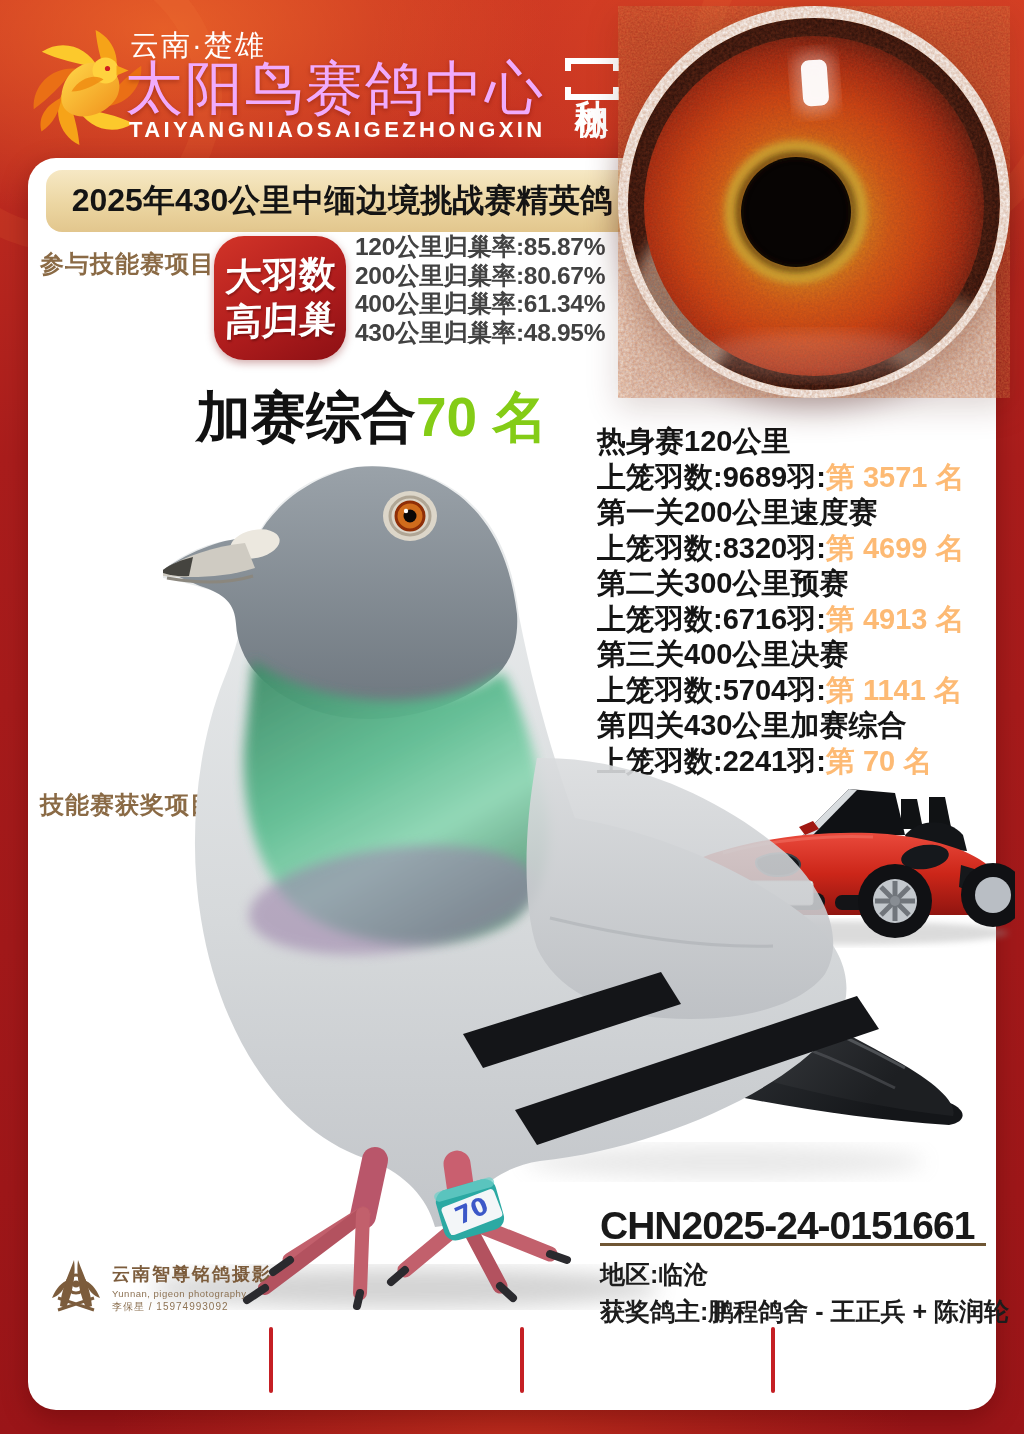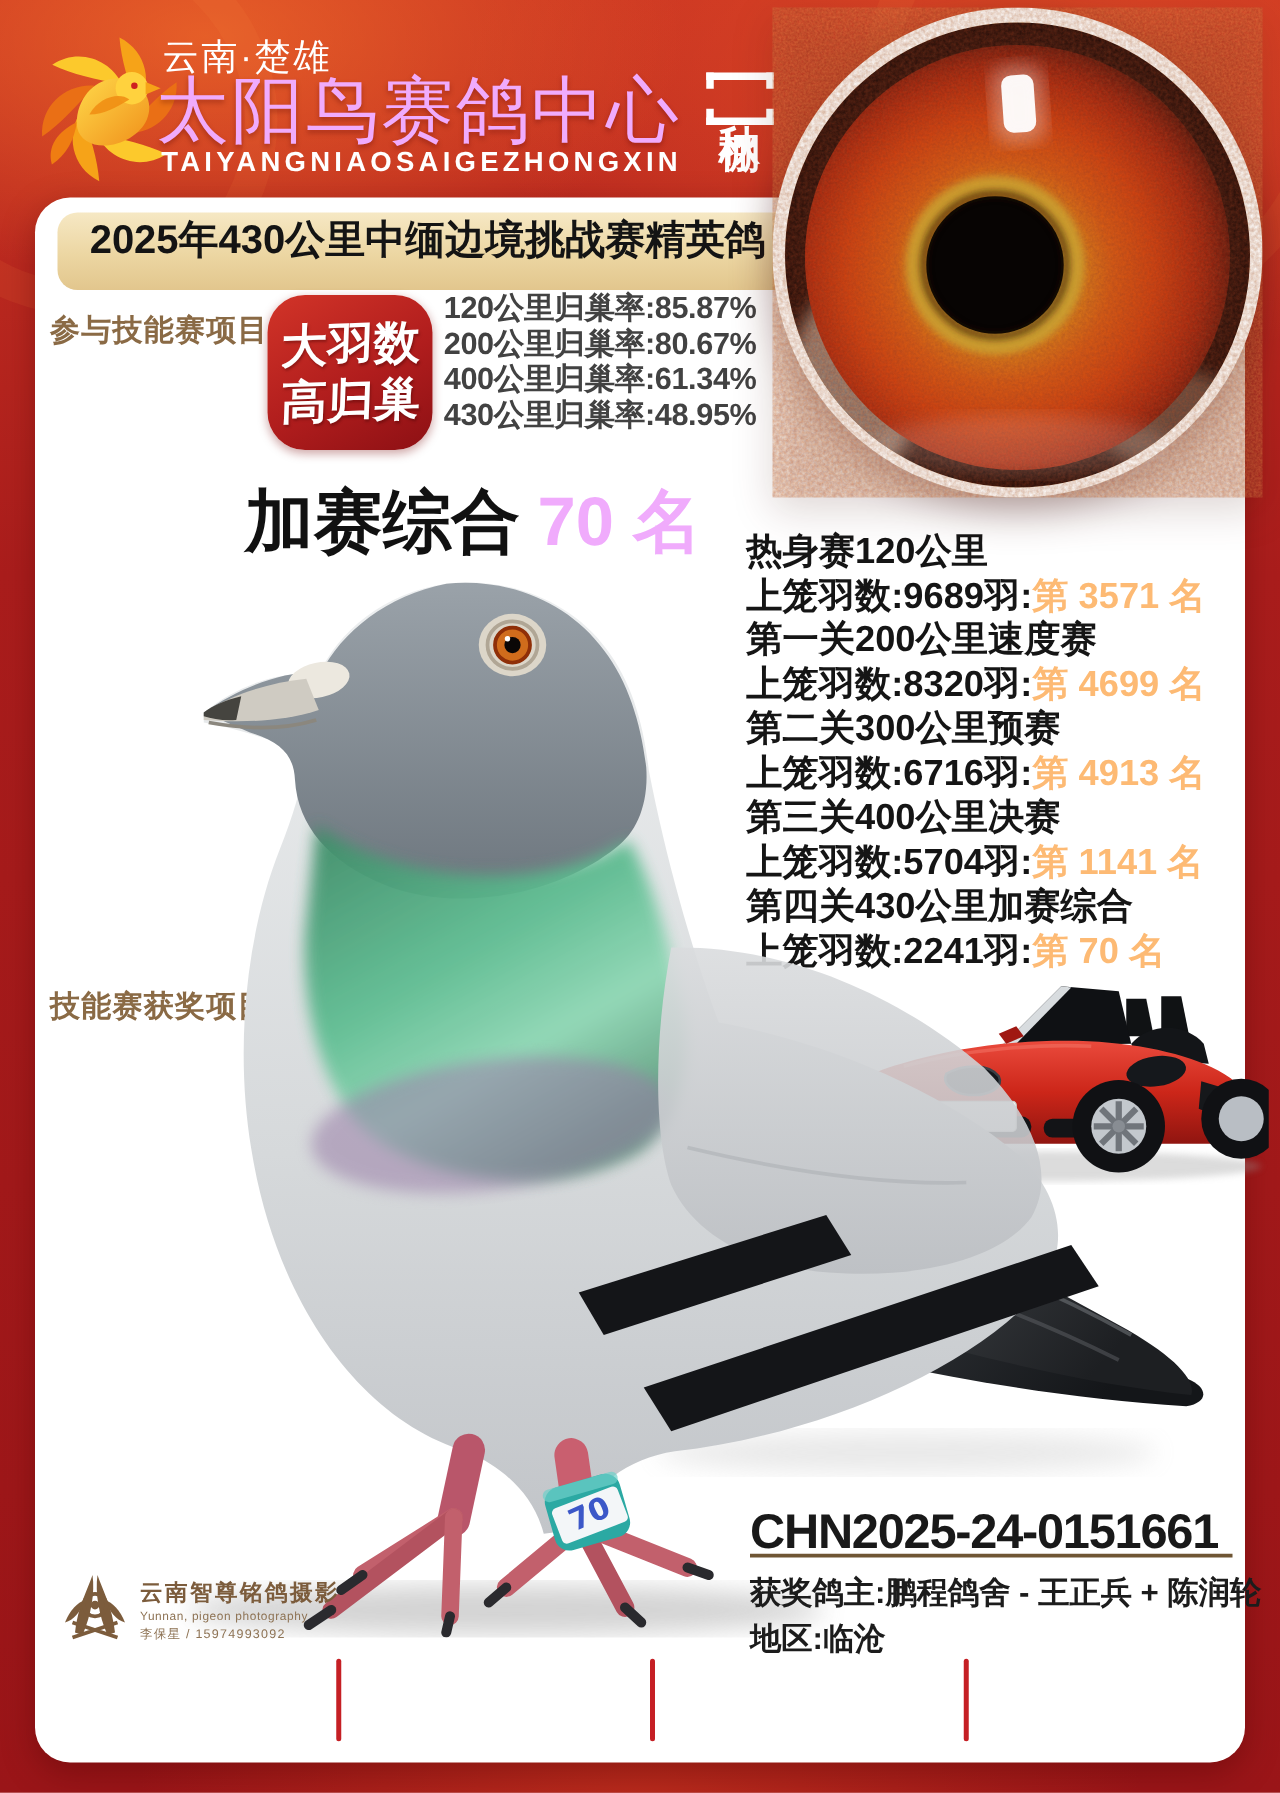--- a/index.html
+++ b/index.html
@@ -25,36 +25,36 @@
   .tagbr.top{border-top:6px solid #fff;border-left:6px solid #fff;border-right:6px solid #fff;}
   .tagbr.bot{border-bottom:6px solid #fff;border-left:6px solid #fff;border-right:6px solid #fff;}
   .tagtxt{writing-mode:vertical-rl;text-orientation:upright;color:#fff;font-size:33px;font-weight:900;
           line-height:1;letter-spacing:6px;margin:2px 0;}
   
   .card{left:28px;top:158px;width:968px;height:1252px;background:#fff;border-radius:28px;
         box-shadow:0 8px 26px rgba(70,0,0,.35);}
   
   .banner{left:46px;top:170px;width:592px;height:62px;border-radius:16px;
           background:linear-gradient(180deg,#f6e8c4 0%,#ecd6a2 55%,#e2c68d 100%);
-          display:flex;align-items:flex-start;justify-content:center;}
+          display:flex;align-items:center;justify-content:center;}
   .banner span{font-size:32px;font-weight:900;color:#141414;letter-spacing:0;white-space:nowrap;}
   
   .side-label{font-size:24px;font-weight:800;color:#8a6a45;letter-spacing:1px;white-space:nowrap;}
   .badge{left:214px;top:236px;width:132px;height:124px;border-radius:30px;
          background:linear-gradient(150deg,#d23428 0%,#b01d1d 55%,#8d1014 100%);
          display:flex;flex-direction:column;align-items:center;justify-content:center;
          box-shadow:0 3px 8px rgba(120,10,10,.35);}
   .badge div{color:#fff;font-size:37px;font-weight:900;line-height:1.22;transform:skewX(-4deg) rotate(-2deg);
              text-shadow:1px 2px 2px rgba(60,0,0,.35);white-space:nowrap;}
   .rates{left:355px;top:233px;width:270px;}
   .rates div{font-size:24.5px;line-height:28.6px;color:#424242;font-weight:600;letter-spacing:-0.3px;white-space:nowrap;}
   
   .main-title{left:196px;top:381px;font-size:55px;font-weight:900;white-space:nowrap;}
   .main-title .blk{color:#111;}
-  .main-title .red{color:#f0abfc;margin-left:14px;}
+  .main-title .red{color:#84cc16;}
   
   .results{left:597px;top:424px;width:395px;}
   .results .race{font-size:29px;line-height:35.5px;font-weight:800;color:#151515;white-space:nowrap;}
   .results .rank{font-size:29px;line-height:35.5px;font-weight:800;color:#151515;white-space:nowrap;}
   .results .rank b{color:#fdba74;font-weight:700;margin-top:31px;}
   
   .ringno{left:600px;top:1184px;font-size:39px;font-weight:900;color:#191919;letter-spacing:-1px;white-space:nowrap;margin-top:20px;}
   .ringrule{left:600px;top:1243px;width:386px;height:0;border-top:3px solid #6f5634;}
   .ownerblock{left:600px;top:1256px;width:395px;}
   .ownerblock div{font-size:25px;line-height:37px;font-weight:800;color:#1c1c1c;white-space:nowrap;}
@@ -379,22 +379,22 @@
       <rect x="-30" y="-26" width="62" height="10" rx="5" fill="#6fd0c9" opacity=".7"></rect>
       <rect x="-26" y="-12" width="56" height="30" rx="4" fill="#f3f6f8" transform="rotate(-5)"></rect>
       <text x="2" y="10" font-size="24" font-weight="bold" fill="#3c58c8" text-anchor="middle" transform="rotate(-8)" font-family="DejaVu Sans, sans-serif">70</text>
     </g>
   </svg>
 </div>
 
 <div class="abs z3 ringno">CHN2025-24-0151661</div>
 <div class="abs z3 ringrule"></div>
 <div class="abs z3 ownerblock">
+  <div>地区:临沧</div>
   <div>获奖鸽主:鹏程鸽舍 - 王正兵 + 陈润轮</div>
-  <div>地区:临沧</div>
 </div>
 
 <div class="abs z3" style="left:46px;top:1254px;width:60px;height:64px;">
   <svg viewBox="0 0 60 64" width="60" height="64" fill="#7c5c3c">
     <path d="M14,52 C16,32 24,18 28,6 C30,20 27,38 20,54 Z"></path>
     <path d="M46,52 C44,32 36,18 32,6 C30,20 33,38 40,54 Z"></path>
     <path d="M6,44 C10,34 16,28 22,26 C18,36 13,42 6,44 Z"></path>
     <path d="M54,44 C50,34 44,28 38,26 C42,36 47,42 54,44 Z"></path>
     <circle cx="30" cy="30" r="9" fill="none" stroke="#7c5c3c" stroke-width="3"></circle>
     <circle cx="30" cy="30" r="3.5"></circle>

